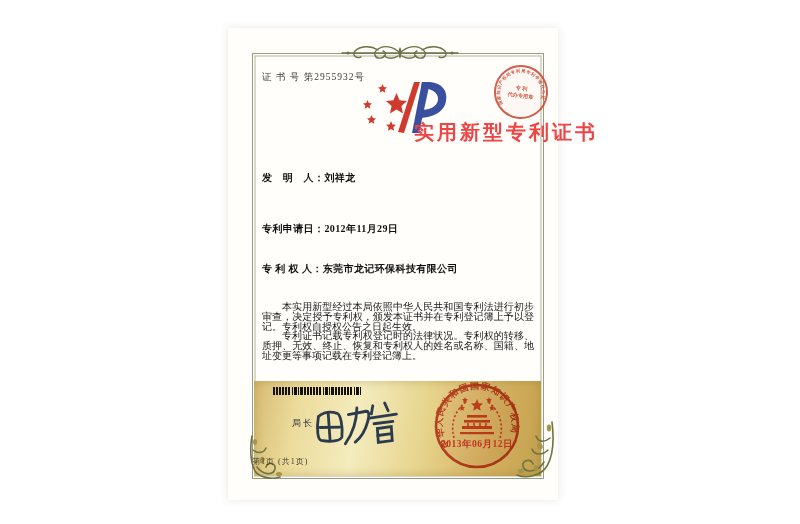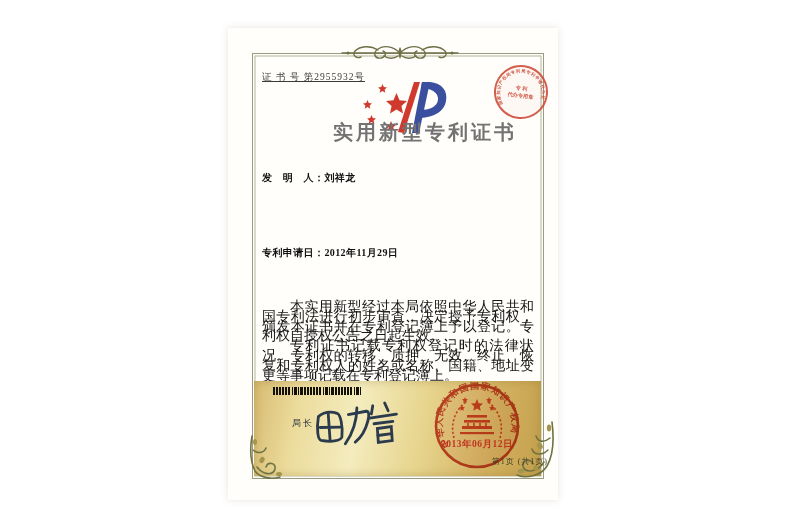--- a/index.html
+++ b/index.html
@@ -5,36 +5,36 @@
   html,body{margin:0;padding:0;background:#ffffff;}
   #canvas{position:relative;width:800px;height:524px;background:#ffffff;overflow:hidden;
           font-family:"Liberation Serif","DejaVu Serif",serif;}
   .abs{position:absolute;}
   
   .paper{left:228px;top:28px;width:330px;height:472px;background:#fffefb;
          box-shadow:0 0 8px rgba(120,115,95,.18);}
   
   .cert-border{left:252px;top:53px;width:290px;height:424px;border:1px solid #9b9b85;
                box-shadow:inset 0 0 0 1.5px #fdfdf8, inset 0 0 0 2.5px #b4b49c;}
-  .cert-number{left:262px;top:71px;font-size:9.5px;letter-spacing:1px;color:#3a3a3a;white-space:nowrap;text-decoration:underline;}
-  .title{left:252px;top:119px;width:346px;text-align:center;font-size:20px;font-weight:700;
-         letter-spacing:3px;color:#737373;white-space:nowrap;}
+  .cert-number{left:262px;top:71px;font-size:9.5px;letter-spacing:1px;color:#3a3a3a;white-space:nowrap;}
+  .title{left:252px;top:119px;width:346px;text-align:right;font-size:20px;font-weight:700;
+         letter-spacing:3px;color:#ef4444;white-space:nowrap;}
   .field-row{left:262px;font-size:10px;font-weight:700;color:#101010;white-space:nowrap;letter-spacing:.4px;}
   .paras{left:262px;top:302px;width:272px;}
-  .paras p{margin:0;text-indent:2em;font-size:14px;line-height:9.8px;text-align:justify;
+  .paras p{margin:0;text-indent:2em;font-size:10px;line-height:9.8px;text-align:justify;
            color:#161616;font-weight:500;}
   
   .gold-panel{left:254px;top:381px;width:287px;height:95px;
       background:linear-gradient(100deg,#d7bb72 0%,#ecdc9c 16%,#f4ecbe 36%,#e7d58e 58%,#d2b160 82%,#c3a04c 100%);
       box-shadow:inset 0 0 10px rgba(140,110,40,.35);}
   .barcode{left:273px;top:387px;width:88px;height:8px;
       background:repeating-linear-gradient(90deg,#141208 0 1.7px,rgba(0,0,0,0) 1.7px 2.7px,
                  #141208 2.7px 5px,rgba(0,0,0,0) 5px 6.2px);}
   .director-label{left:292px;top:417px;font-size:9px;font-weight:400;color:#2c3442;letter-spacing:2px;}
-  .page-indicator{left:252px;top:456px;width:296px;text-align:right;font-size:8px;color:#3c3c26;letter-spacing:1px;}
+  .page-indicator{left:252px;top:456px;width:296px;text-align:left;font-size:8px;color:#3c3c26;letter-spacing:1px;}
   .seal-date{left:417px;top:438px;width:120px;text-align:center;font-size:9.5px;font-weight:700;
              color:#c0341f;letter-spacing:.5px;white-space:nowrap;}
   .official-seal{left:433px;top:382px;mix-blend-mode:multiply;opacity:.93;}
   .agency-seal{left:492px;top:63px;opacity:.88;transform:rotate(8deg);}
   .sig-svg{left:310px;top:399px;}
   .logo-svg{left:356px;top:77px;}
   .flourish-top{left:340px;top:44px;}
   .flourish-bl{left:248px;top:434px;}
   .flourish-br{left:512px;top:420px;}
   .seal-rim{font-family:"Liberation Serif","DejaVu Serif",serif;font-weight:700;}
@@ -97,22 +97,25 @@
     <text class="seal-rim" font-size="4.3" fill="#cc4a36" letter-spacing="0.6">
       <textPath href="#agArc" startOffset="2">国家知识产权局专利局专利申请代办处</textPath>
     </text>
     <text x="29" y="27" text-anchor="middle" font-size="5.2" fill="#cc4a36" font-weight="bold">专 利</text>
     <text x="29" y="34.5" text-anchor="middle" font-size="5.2" fill="#cc4a36" font-weight="bold">代办专用章</text>
   </svg>
 
   <div class="abs field-row" style="top:171px">
     <span>发　明　人：</span><span>刘祥龙</span>
   </div>
-  <div class="abs field-row" style="top:246px">
+  <div class="abs field-row" style="top:222px">
     <span>专利申请日：</span><span>2012年11月29日</span>
+  </div>
+  <div class="abs field-row" style="top:262px">
+    <span>专 利 权 人：</span><span>东莞市龙记环保科技有限公司</span>
   </div>
 
   <div class="abs paras">
     <p>本实用新型经过本局依照中华人民共和国专利法进行初步审查，决定授予专利权，颁发本证书并在专利登记簿上予以登记。专利权自授权公告之日起生效。</p>
     <p>专利证书记载专利权登记时的法律状况。专利权的转移、质押、无效、终止、恢复和专利权人的姓名或名称、国籍、地址变更等事项记载在专利登记簿上。</p>
   </div>
 
   <div class="abs gold-panel"></div>
   <div class="abs barcode"></div>
 

